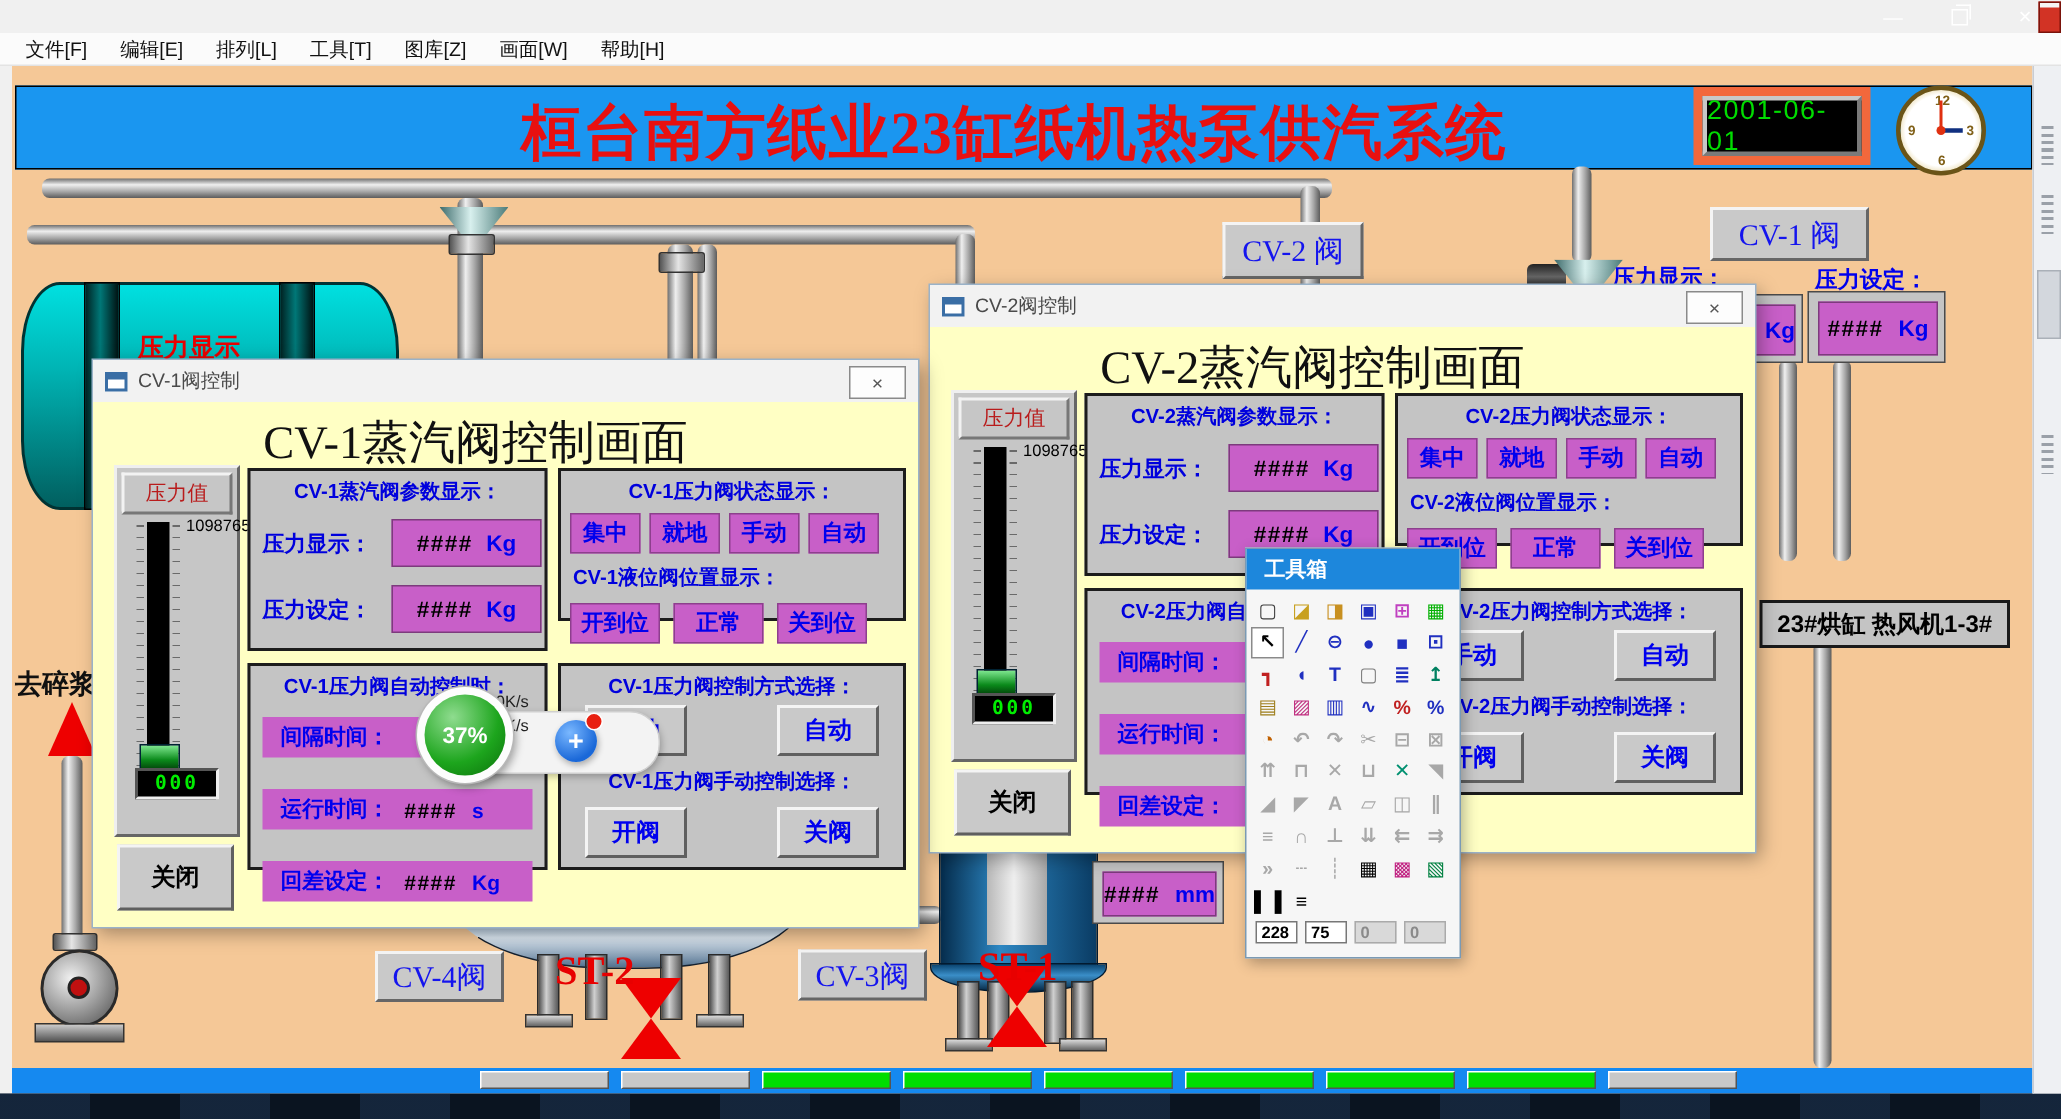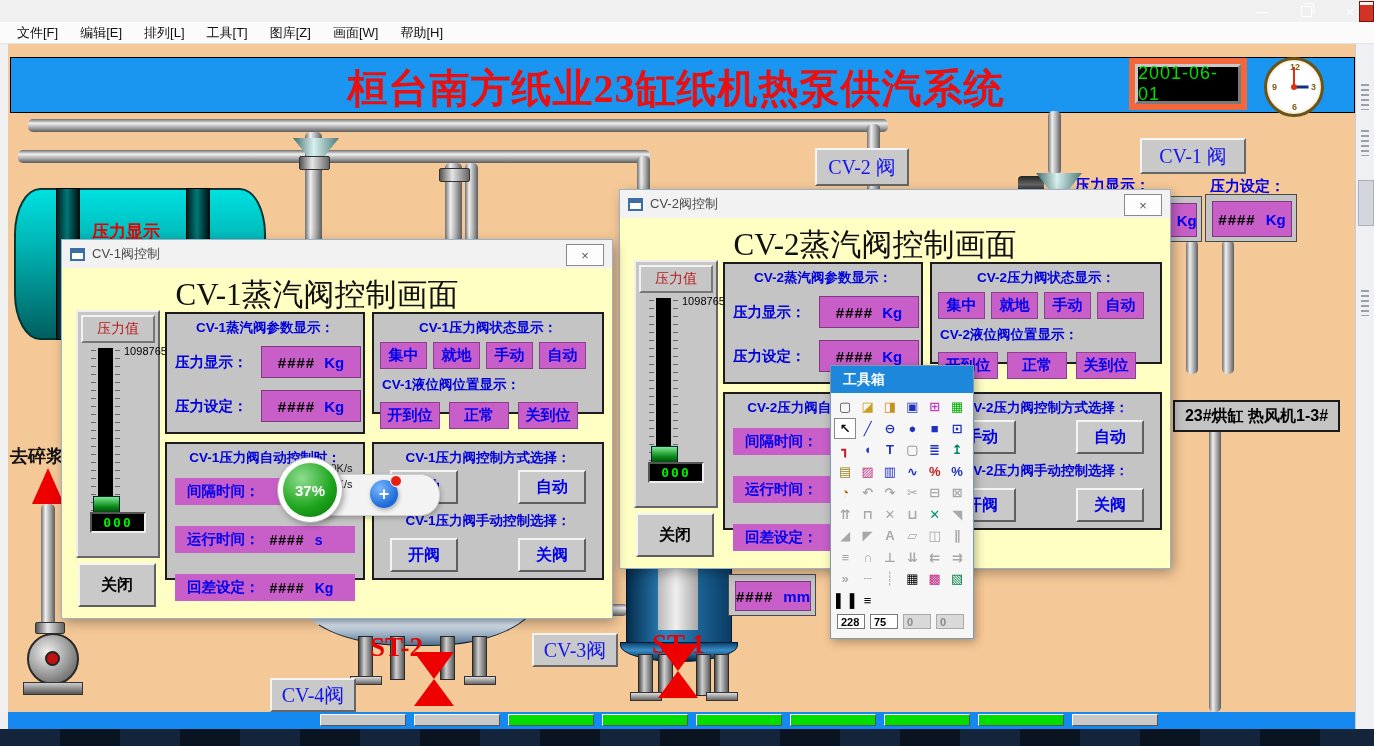--- a/index.html
+++ b/index.html
@@ -274,21 +274,21 @@
     <div class="abs" id="st2dome"></div>
     <div class="leg" style="left:350px;top:592px;height:42px;"></div>
     <div class="leg" style="left:382px;top:592px;height:42px;"></div>
     <div class="leg" style="left:432px;top:592px;height:42px;"></div>
     <div class="leg" style="left:464px;top:592px;height:42px;"></div>
     <div class="foot" style="left:342px;top:632px;width:30px;"></div>
     <div class="foot" style="left:456px;top:632px;width:30px;"></div>
     <div class="bt top" style="left:406px;top:608px;"></div>
     <div class="bt bot" style="left:406px;top:635px;"></div>
     <div class="redlabel" style="left:362px;top:588px;font-size:27px;">ST-2</div>
-    <div class="valvebtn" style="left:262px;top:590px;width:82px;height:30px;margin-top:44px;">CV-4阀</div>
+    <div class="valvebtn" style="left:242px;top:590px;width:82px;height:30px;">CV-4阀</div>
     <div class="valvebtn" style="left:524px;top:589px;width:82px;height:30px;">CV-3阀</div>
 
     <div class="hpipe" style="left:600px;top:560px;width:20px;height:12px;"></div>
     <div class="abs" id="st1tank"></div>
     <div class="abs" id="st1stripe"></div>
     <div class="abs" id="st1dome"></div>
     <div class="leg" style="left:630px;top:610px;height:40px;"></div>
     <div class="leg" style="left:650px;top:610px;height:40px;"></div>
     <div class="leg" style="left:688px;top:610px;height:40px;"></div>
     <div class="leg" style="left:706px;top:610px;height:40px;"></div>

